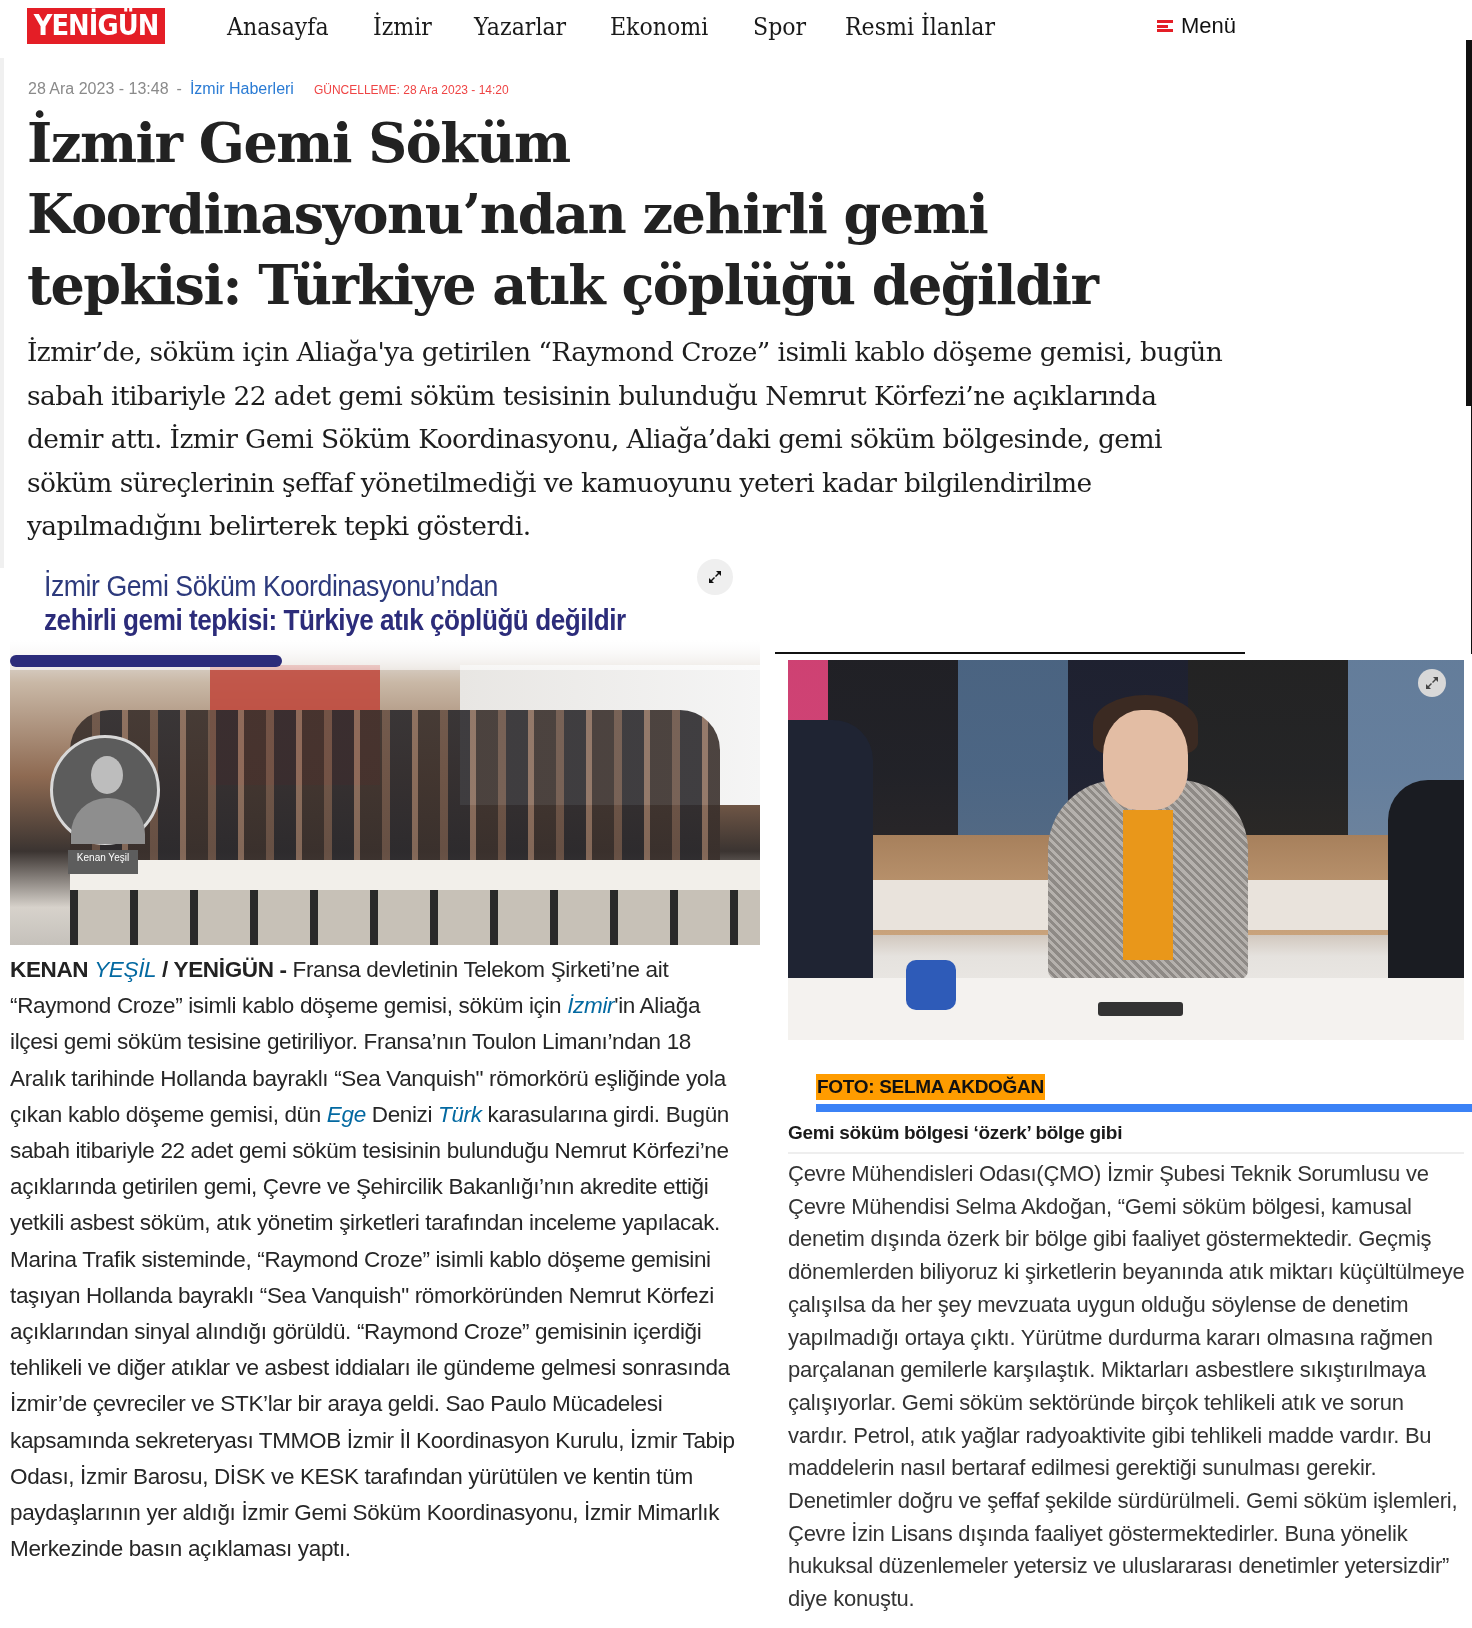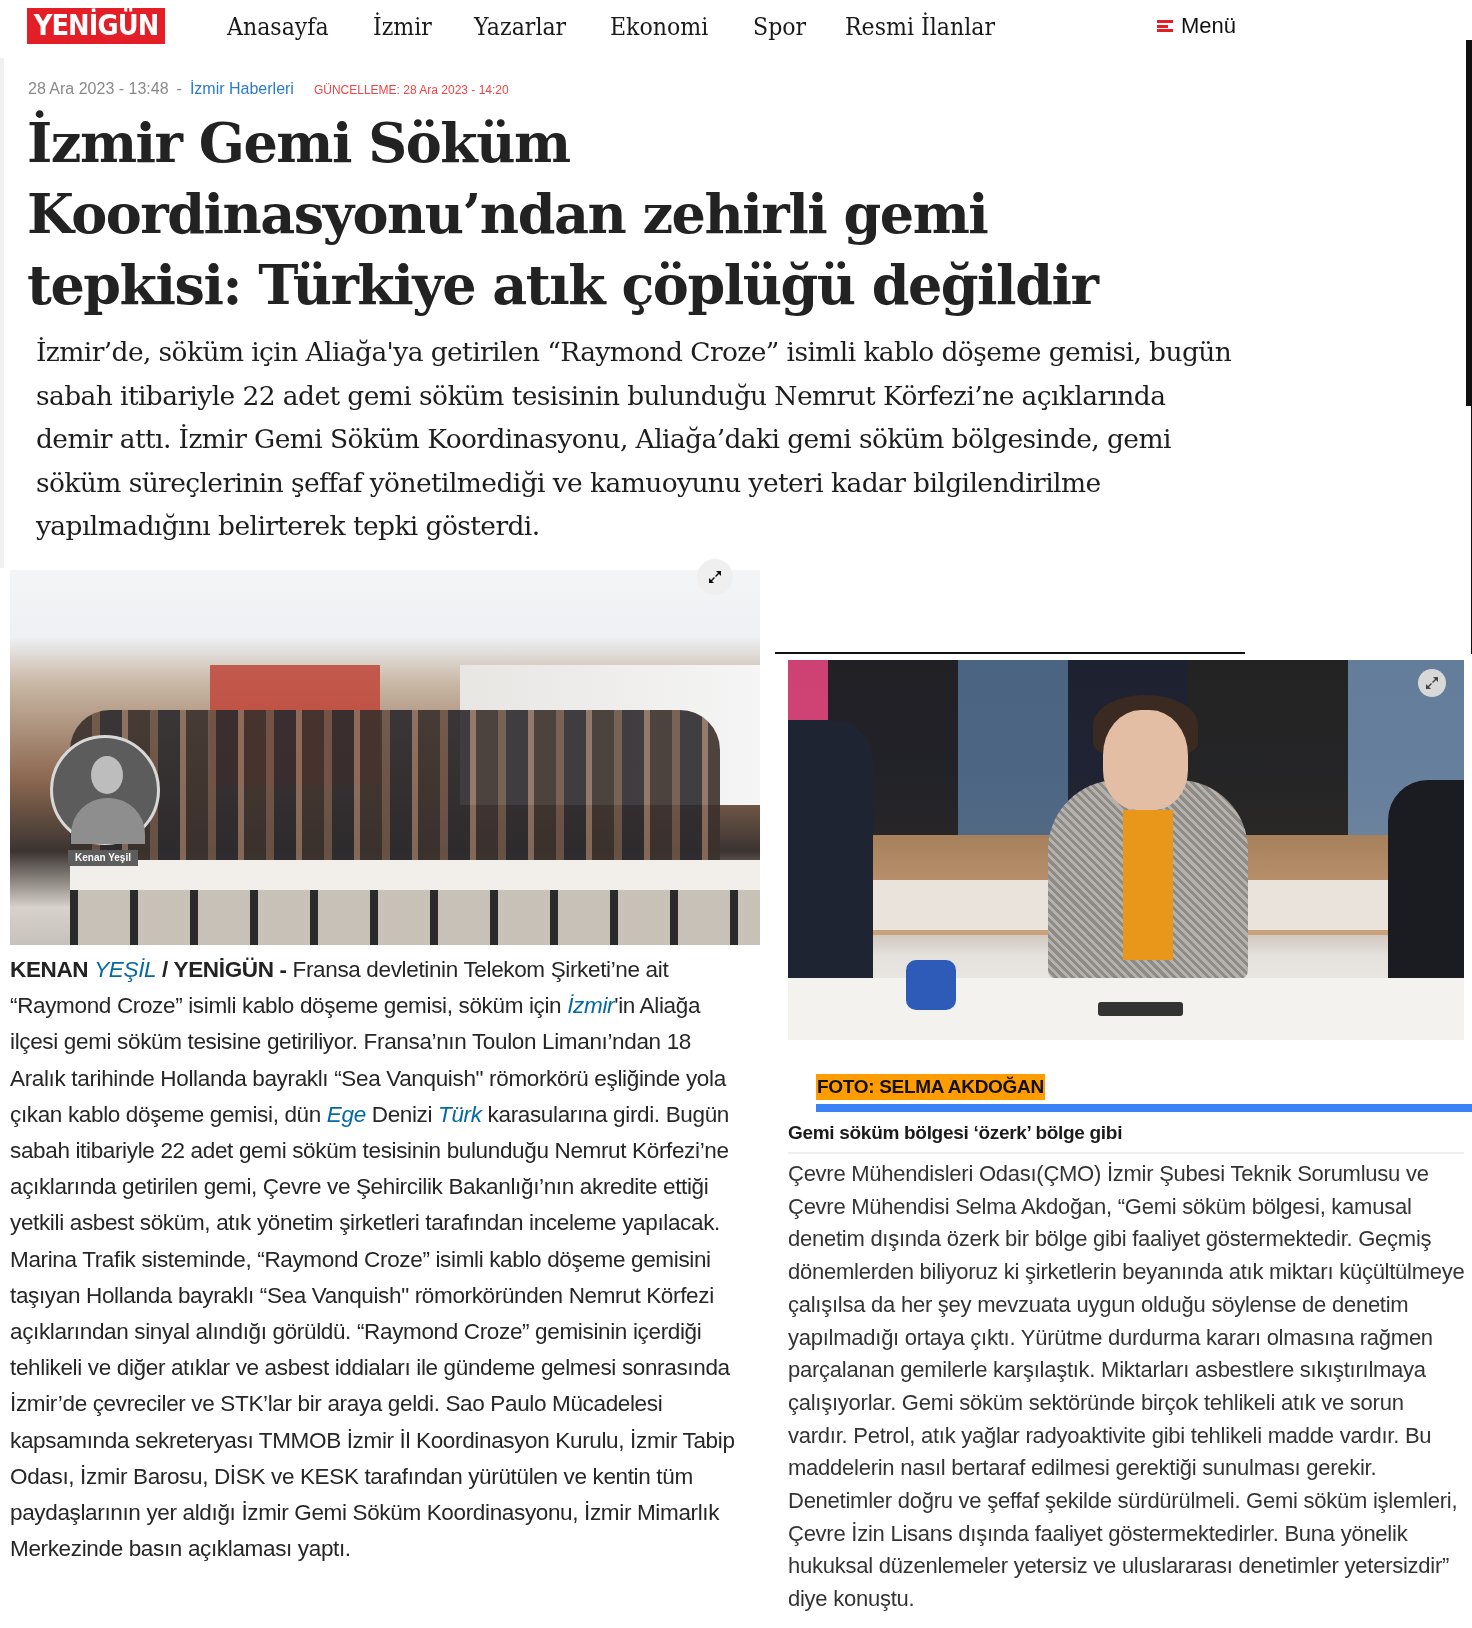--- a/index.html
+++ b/index.html
@@ -46,21 +46,21 @@
     .meta .updated { font-size: 12px; color: #ef4444; }
 
     .title {
       position: absolute; left: 27px; top: 108px; width: 1150px;
       font-family: "DejaVu Serif", serif; font-weight: bold; font-size: 54px;
       line-height: 71px; color: #222; letter-spacing: -1.5px;
     }
     .lead {
       position: absolute; left: 27px; top: 330px; width: 1200px;
       font-family: "DejaVu Serif", serif; font-size: 26.5px; line-height: 43.5px;
-      color: #1d1d1d; letter-spacing: -0.6px; margin-left: 9px;
+      color: #1d1d1d; letter-spacing: -0.6px;
     }
 
     
     .img-left {
       position: absolute; left: 10px; top: 570px; width: 750px; height: 375px; overflow: hidden;
       background: linear-gradient(180deg, #f4f5f7 0%, #eef0f3 18%, #c9b8a6 30%, #8e6a52 55%, #3b3431 75%, #d7d2cb 90%, #c5c1bb 100%);
     }
     .img-left .banner {
       position: absolute; left: 0; top: 0; width: 750px; height: 100px;
       background: linear-gradient(180deg, #ffffff 0%, #ffffff 70%, rgba(255,255,255,0.6) 100%);
@@ -71,21 +71,21 @@
     .img-left .bg-red { position: absolute; left: 200px; top: 95px; width: 170px; height: 120px; background: #c0453a; opacity: 0.85; }
     .img-left .bg-wall { position: absolute; left: 450px; top: 95px; width: 300px; height: 140px; background: linear-gradient(90deg, #e8e6e3, #f5f5f5); }
     .img-left .crowd { position: absolute; left: 60px; top: 140px; width: 650px; height: 160px; border-radius: 40px 40px 0 0;
       background: repeating-linear-gradient(90deg, #3a302c 0 22px, #6b5346 22px 30px, #2c2a2d 30px 52px, #8a6d5c 52px 58px); opacity: 0.9; }
     .img-left .table { position: absolute; left: 60px; top: 290px; width: 690px; height: 30px; background: #f2efea; }
     .img-left .legs { position: absolute; left: 60px; top: 320px; width: 690px; height: 55px;
       background: repeating-linear-gradient(90deg, #2a2a2a 0 8px, #c7c1b7 8px 60px); }
     .avatar-badge { position: absolute; left: 40px; top: 165px; width: 110px; height: 110px; border-radius: 50%; background: #5c5c5c; border: 3px solid #d8d8d8; }
     .avatar-badge .head { position: absolute; left: 38px; top: 18px; width: 32px; height: 38px; border-radius: 50%; background: #bdbdbd; }
     .avatar-badge .body { position: absolute; left: 18px; top: 60px; width: 74px; height: 46px; border-radius: 36px 36px 0 0; background: #8e8e8e; }
-    .avatar-name { position: absolute; left: 58px; top: 280px; width: 70px; height: 16px; background: #5d5d5d; color: #fff; font-size: 10px; font-weight: bold; text-align: center; line-height: 16px; }
+    .avatar-name { position: absolute; left: 58px; top: 280px; width: 70px; height: 24px; background: #5d5d5d; color: #fff; font-size: 10px; font-weight: normal; text-align: center; line-height: 16px; }
     .expand-btn { position: absolute; width: 36px; height: 36px; border-radius: 50%; background: #efefef; display: flex; align-items: center; justify-content: center; }
     .expand-btn svg { width: 14px; height: 14px; }
 
     
     .top-rule { position: absolute; left: 775px; top: 652px; width: 470px; height: 2px; background: #111; }
     .img-right {
       position: absolute; left: 788px; top: 660px; width: 676px; height: 380px; overflow: hidden;
       background: linear-gradient(180deg, #2b2a30 0%, #3a3f4c 30%, #8c6a4b 52%, #e5e2de 78%, #f2f0ec 100%);
     }
     .img-right .seat-legs { position: absolute; left: 0; top: 0; width: 676px; height: 200px;
@@ -159,20 +159,25 @@
 
 <h1 class="title">İzmir Gemi Söküm Koordinasyonu’ndan zehirli gemi tepkisi: Türkiye atık çöplüğü değildir</h1>
 <p class="lead">İzmir’de, söküm için Aliağa'ya getirilen “Raymond Croze” isimli kablo döşeme gemisi, bugün sabah itibariyle 22 adet gemi söküm tesisinin bulunduğu Nemrut Körfezi’ne açıklarında demir attı. İzmir Gemi Söküm Koordinasyonu, Aliağa’daki gemi söküm bölgesinde, gemi söküm süreçlerinin şeffaf yönetilmediği ve kamuoyunu yeteri kadar bilgilendirilme yapılmadığını belirterek tepki gösterdi.</p>
 
 <div class="img-left">
   <div class="bg-red"></div>
   <div class="bg-wall"></div>
   <div class="crowd"></div>
   <div class="table"></div>
   <div class="legs"></div>
+  <div class="banner">
+    <div class="banner-l1">İzmir Gemi Söküm Koordinasyonu’ndan</div>
+    <div class="banner-l2">zehirli gemi tepkisi: Türkiye atık çöplüğü değildir</div>
+    <div class="banner-bar"></div>
+  </div>
   <div class="avatar-badge">
     <div class="head"></div>
       <div class="body"></div>
   </div>
   <div class="avatar-name">Kenan Yeşil</div>
 </div>
 <div class="expand-btn" style="left:697px; top:559px;">
   <svg viewBox="0 0 14 14">
     <path d="M8 1 H13 V6 L11 4 L8 7 L7 6 L10 3 Z" fill="#111"></path>
     <path d="M6 13 H1 V8 L3 10 L6 7 L7 8 L4 11 Z" fill="#111"></path>

